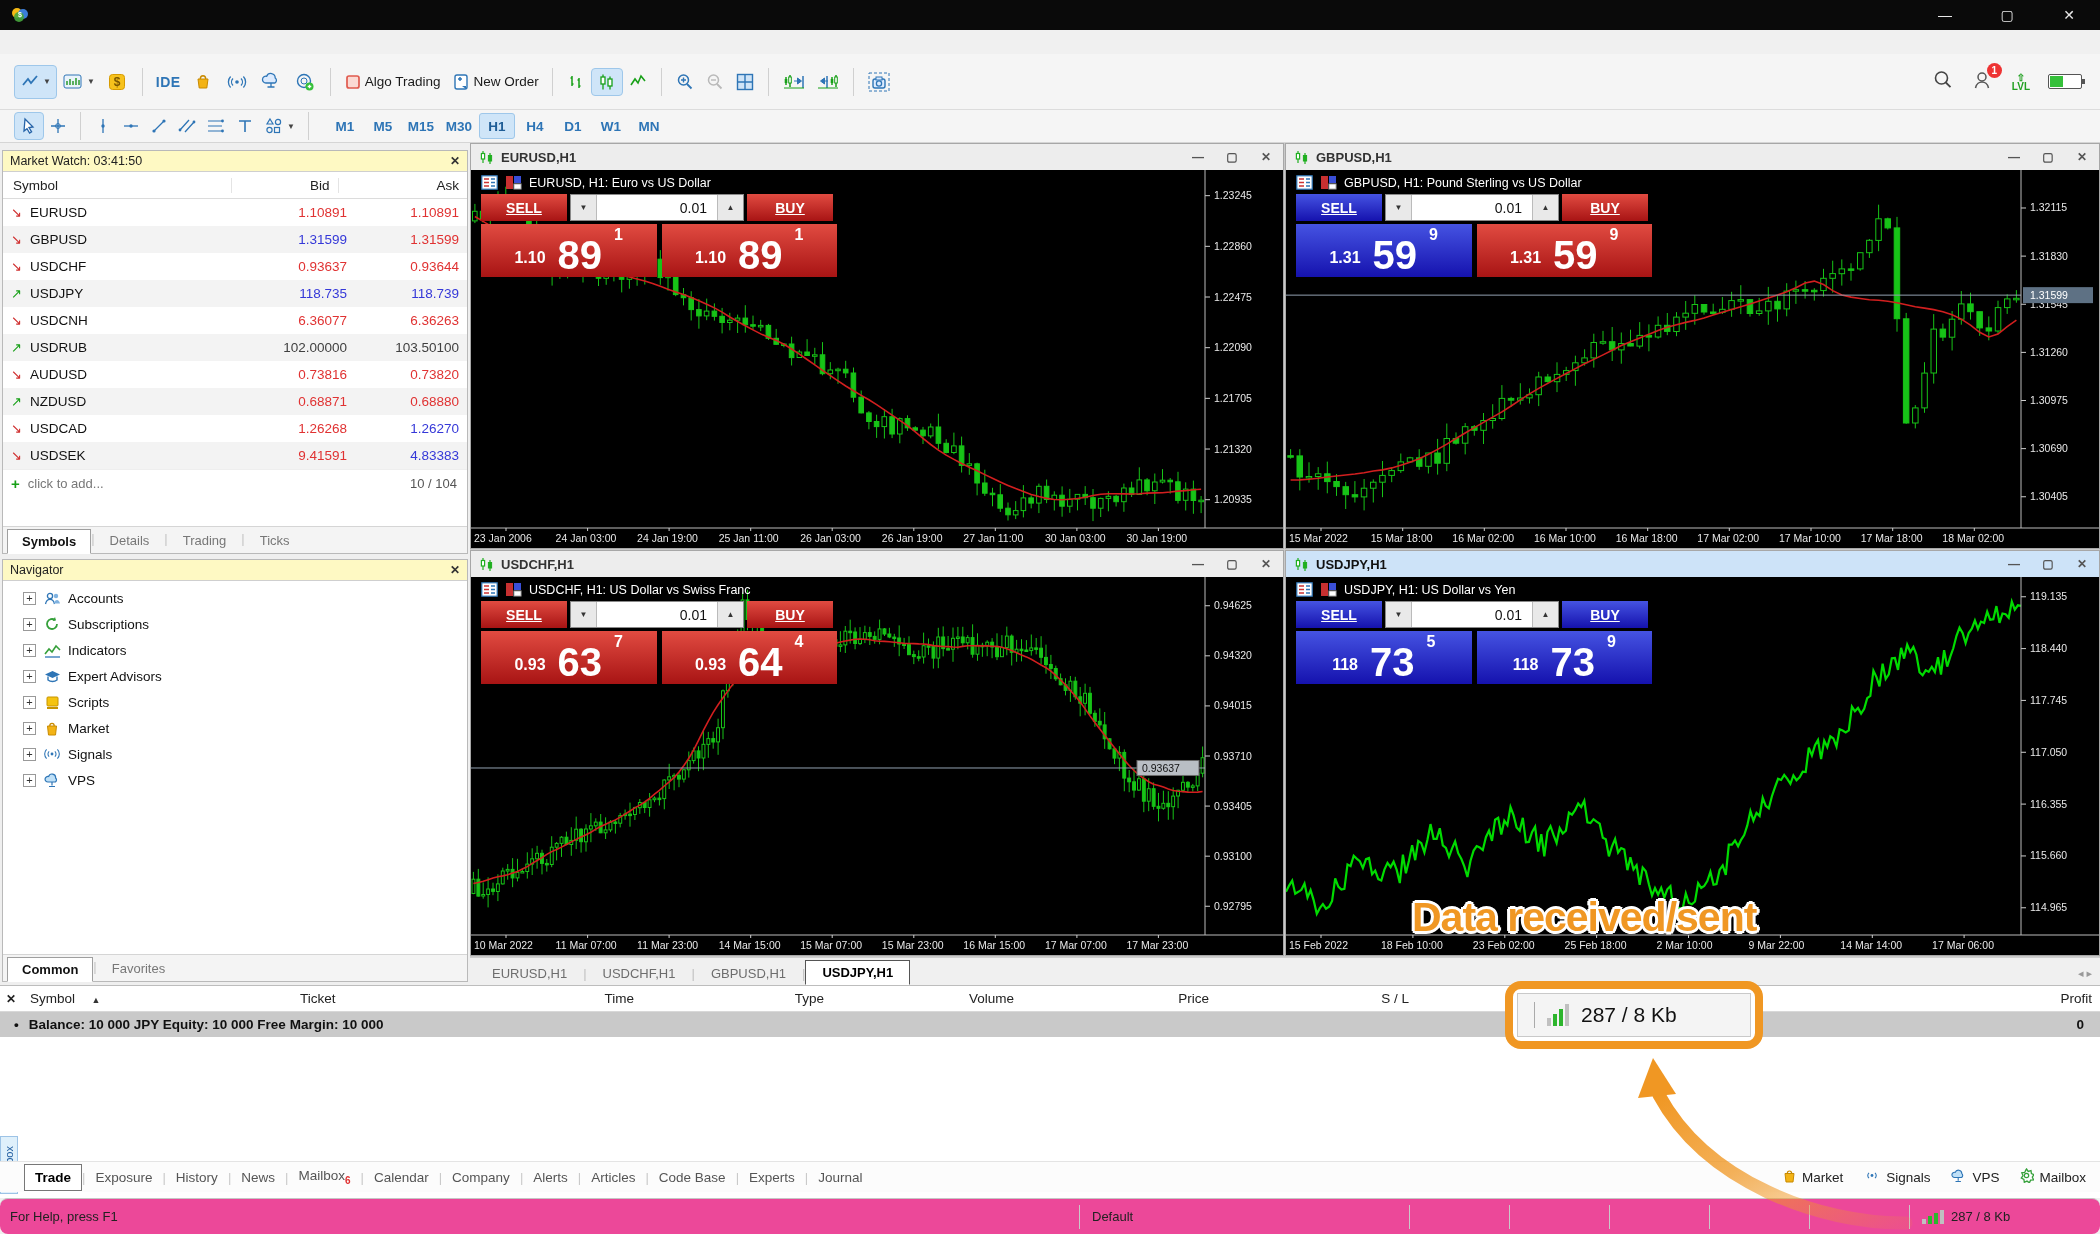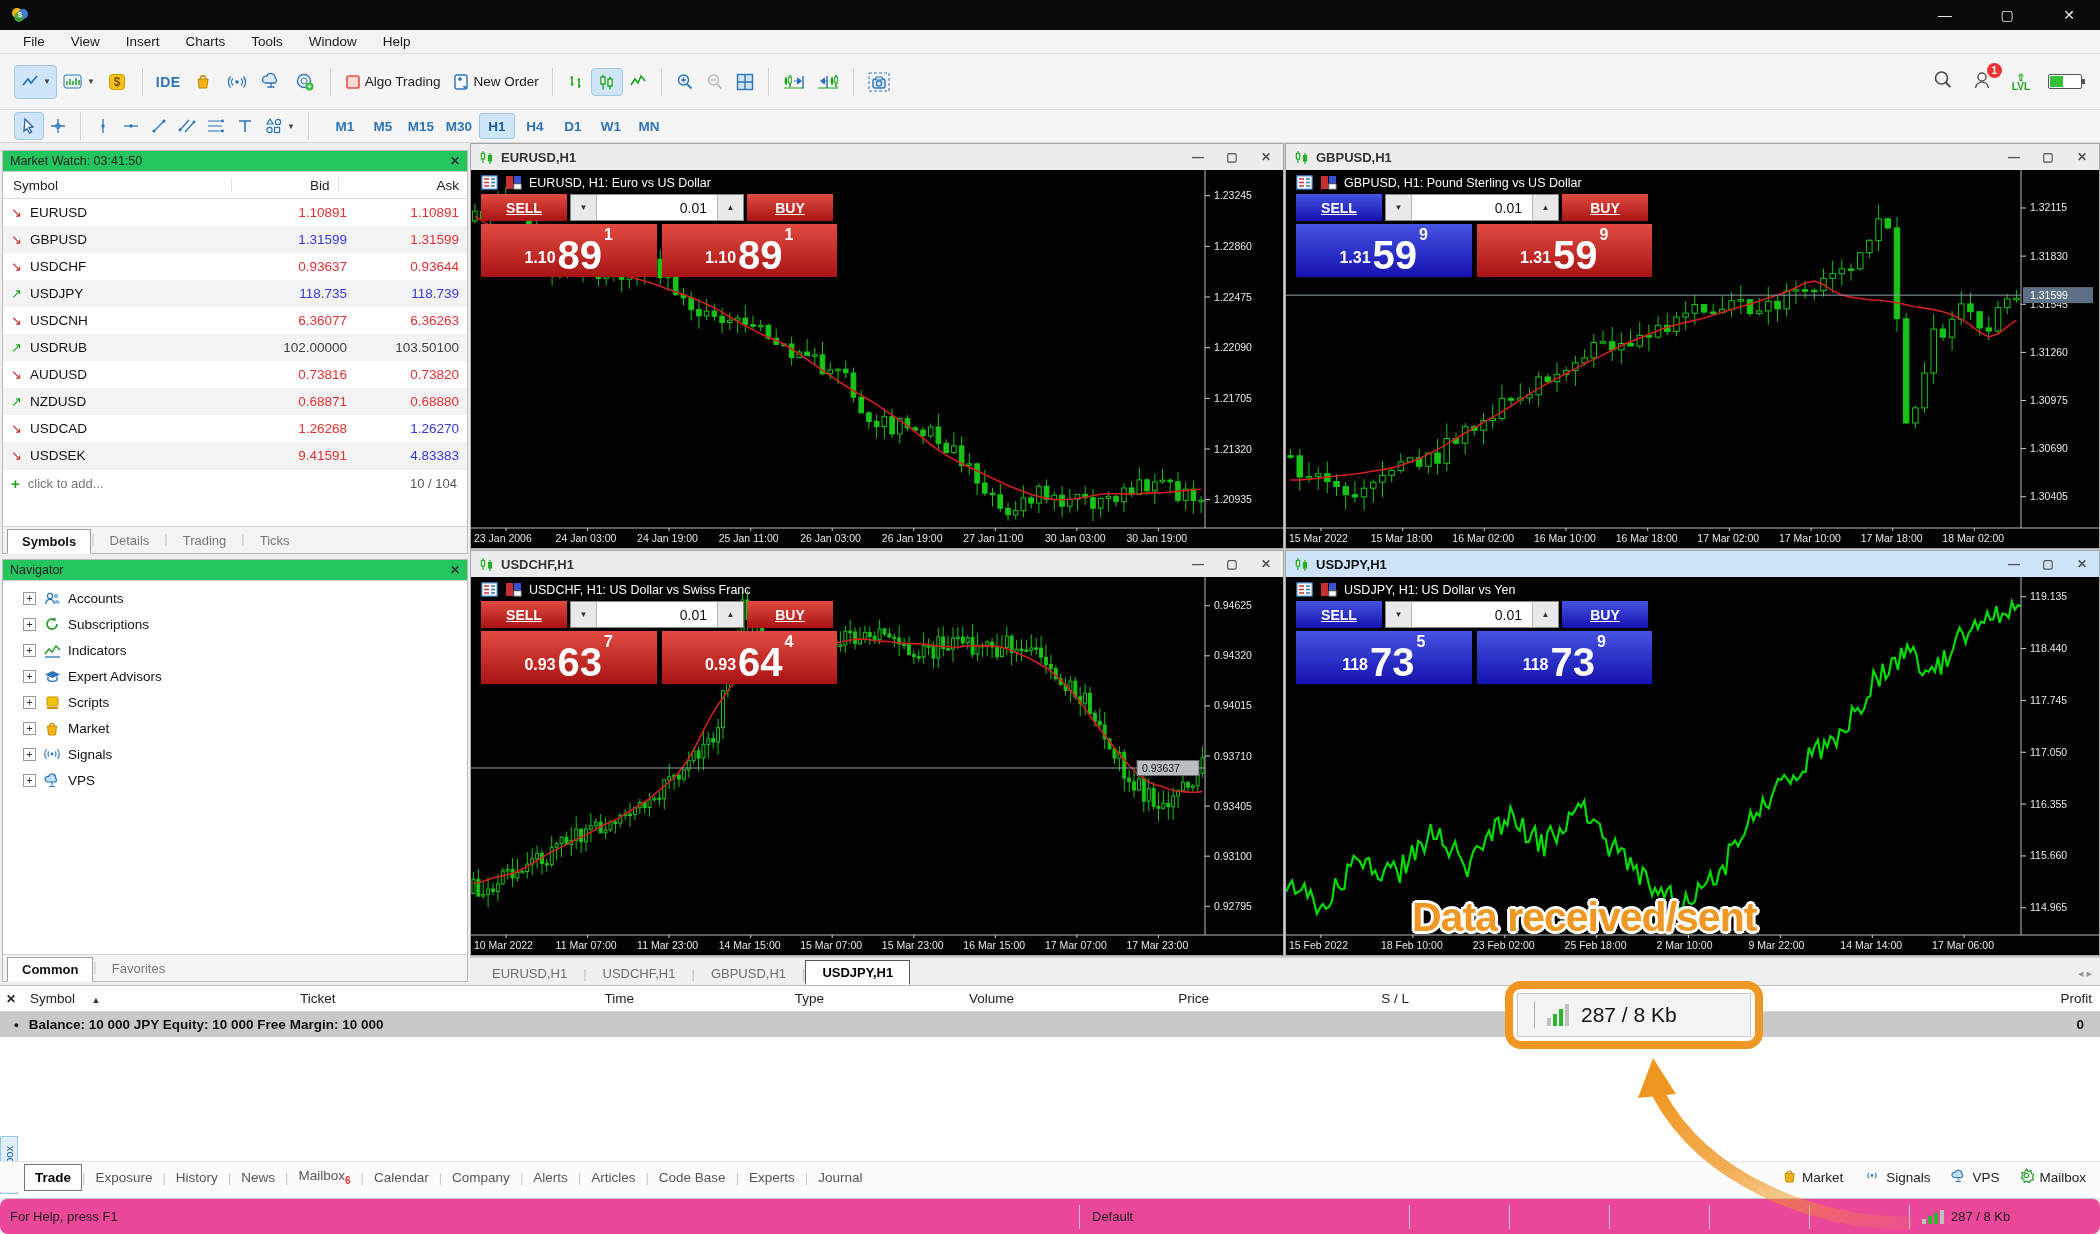--- a/index.html
+++ b/index.html
@@ -27,21 +27,21 @@
 .lvl{display:flex;flex-direction:column;align-items:center;color:#22a022;font-weight:bold;font-size:10px;line-height:9px;}
 .batt{width:34px;height:15px;border:1.5px solid #555;border-radius:2px;position:relative;background:#fff;}
 .batt::before{content:"";position:absolute;left:1px;top:1px;bottom:1px;width:40%;background:#35c03a;}
 .batt::after{content:"";position:absolute;right:-4px;top:4px;width:3px;height:5px;background:#555;}
 .tf{display:flex;gap:2px;margin-left:10px;}
 .tfbtn{min-width:36px;height:26px;display:flex;align-items:center;justify-content:center;color:#2e75b6;font-weight:bold;font-size:13.5px;border-radius:3px;border:1px solid transparent;}
 .tfbtn.active{background:#cfe5f8;border-color:#9ec7ea;color:#1f5d96;}
 
 .sidebar{position:absolute;left:0;top:143px;width:470px;height:842px;background:#efefef;padding-top:7px;}
 .panel{background:#fff;border:1px solid #b9b9b9;margin:0 2px 5px 2px;position:relative;}
-.ptitle{height:21px;background:#22c55e;border-bottom:1px solid #cfcfcf;display:flex;align-items:center;padding:0 7px;font-size:12.5px;color:#222;}
+.ptitle{height:21px;background:#fef9c3;border-bottom:1px solid #cfcfcf;display:flex;align-items:center;padding:0 7px;font-size:12.5px;color:#222;}
 .pclose{margin-left:auto;font-weight:bold;font-size:12px;color:#333;}
 .mw{height:404px;}
 .mwhead{display:flex;height:27px;align-items:center;border-bottom:1px solid #dcdcdc;font-size:13.5px;color:#222;}
 .mwhead .c1{width:240px;padding-left:10px;}
 .mwhead .c2{width:112px;text-align:right;border-left:1px solid #e4e4e4;padding-right:8px;}
 .mwhead .c3{width:136px;text-align:right;border-left:1px solid #e4e4e4;padding-right:8px;}
 .mwrow{display:flex;height:27px;align-items:center;font-size:13.5px;}
 .mwrow:nth-child(even){background:#f3f3f3;}
 .mwrow .c1{width:240px;padding-left:8px;display:flex;align-items:center;gap:8px;color:#111;}
 .mwrow .c2,.mwrow .c3{width:112px;text-align:right;padding-right:8px;}
@@ -75,21 +75,21 @@
 .tp-desc{display:flex;align-items:center;gap:7px;color:#fff;font-size:12.5px;margin-bottom:4px;}
 .tp-row{display:flex;gap:3px;}
 .tp-btn{width:86px;height:27px;display:flex;align-items:center;justify-content:center;color:#fff;font-weight:bold;font-size:14px;text-decoration:underline;}
 .tp-stepper{display:flex;width:174px;height:27px;border:1px solid #8a8a8a;background:#fff;}
 .tp-sbtn{width:26px;background:#e9e9e9;border-right:1px solid #bbb;display:flex;align-items:center;justify-content:center;font-size:8px;color:#333;}
 .tp-sbtn.r{border-right:none;border-left:1px solid #bbb;}
 .tp-val{flex:1;display:flex;align-items:center;justify-content:flex-end;padding-right:10px;font-size:14px;color:#111;}
 .tp-prices{display:flex;gap:5px;margin-top:3px;}
 .ppbox{width:176px;height:53px;display:flex;align-items:flex-end;justify-content:center;color:#fff;padding-bottom:4px;}
 .pp-pre{font-size:16px;font-weight:bold;margin-bottom:6px;}
-.pp-big{font-size:40px;font-weight:bold;line-height:36px;margin:0 2px;}
+.pp-big{font-size:40px;font-weight:bold;line-height:36px;margin:0 12px;}
 .pp-sup{font-size:16px;font-weight:bold;align-self:flex-start;margin-top:2px;}
 .col-red{background:linear-gradient(#e14b41,#a81414);}
 .col-blue{background:linear-gradient(#4553e2,#1512ae);}
 
 .charttabs{position:absolute;left:470px;top:957px;width:1630px;height:28px;background:#f0f0f0;border-top:1px solid #cfcfcf;display:flex;align-items:flex-end;padding-left:6px;}
 .ctab{padding:4px 16px;color:#6d6d6d;font-size:13px;}
 .ctab.active{background:#fff;border:1px solid #555;border-bottom-color:#fff;font-weight:bold;color:#000;}
 .ctab-sep{color:#c0c0c0;padding-bottom:4px;}
 .ctab-arrows{margin-left:auto;margin-right:8px;color:#999;font-size:11px;padding-bottom:5px;}
 
@@ -138,29 +138,20 @@
         <circle cx="9" cy="12" r="5" fill="#46a53c" opacity="0.9"></circle>
         <text x="8" y="12" font-size="7" fill="#fff" font-weight="bold">$</text>
       </svg>
     <div class="wincontrols">
       <span class="winbtn">—</span>
       <span class="winbtn">▢</span>
       <span class="winbtn">✕</span>
     </div>
   </div>
 
-  <div class="menubar" id="menubar">
-      <span class="menu-item">File</span>
-      <span class="menu-item">View</span>
-      <span class="menu-item">Insert</span>
-      <span class="menu-item">Charts</span>
-      <span class="menu-item">Tools</span>
-      <span class="menu-item">Window</span>
-      <span class="menu-item">Help</span>
-    </div>
 
   <div class="toolbar1">
     <span class="tbtn sel">
         <svg width="20" height="20" viewBox="0 0 20 20">
           <path d="M3 13 L8 7 L11 11 L17 4" stroke="#2e75b6" fill="none" stroke-width="1.8"></path>
         </svg>
         <span class="caret">▼</span>
       </span>
     <span class="tbtn">
         <svg width="22" height="20" viewBox="0 0 22 20">

